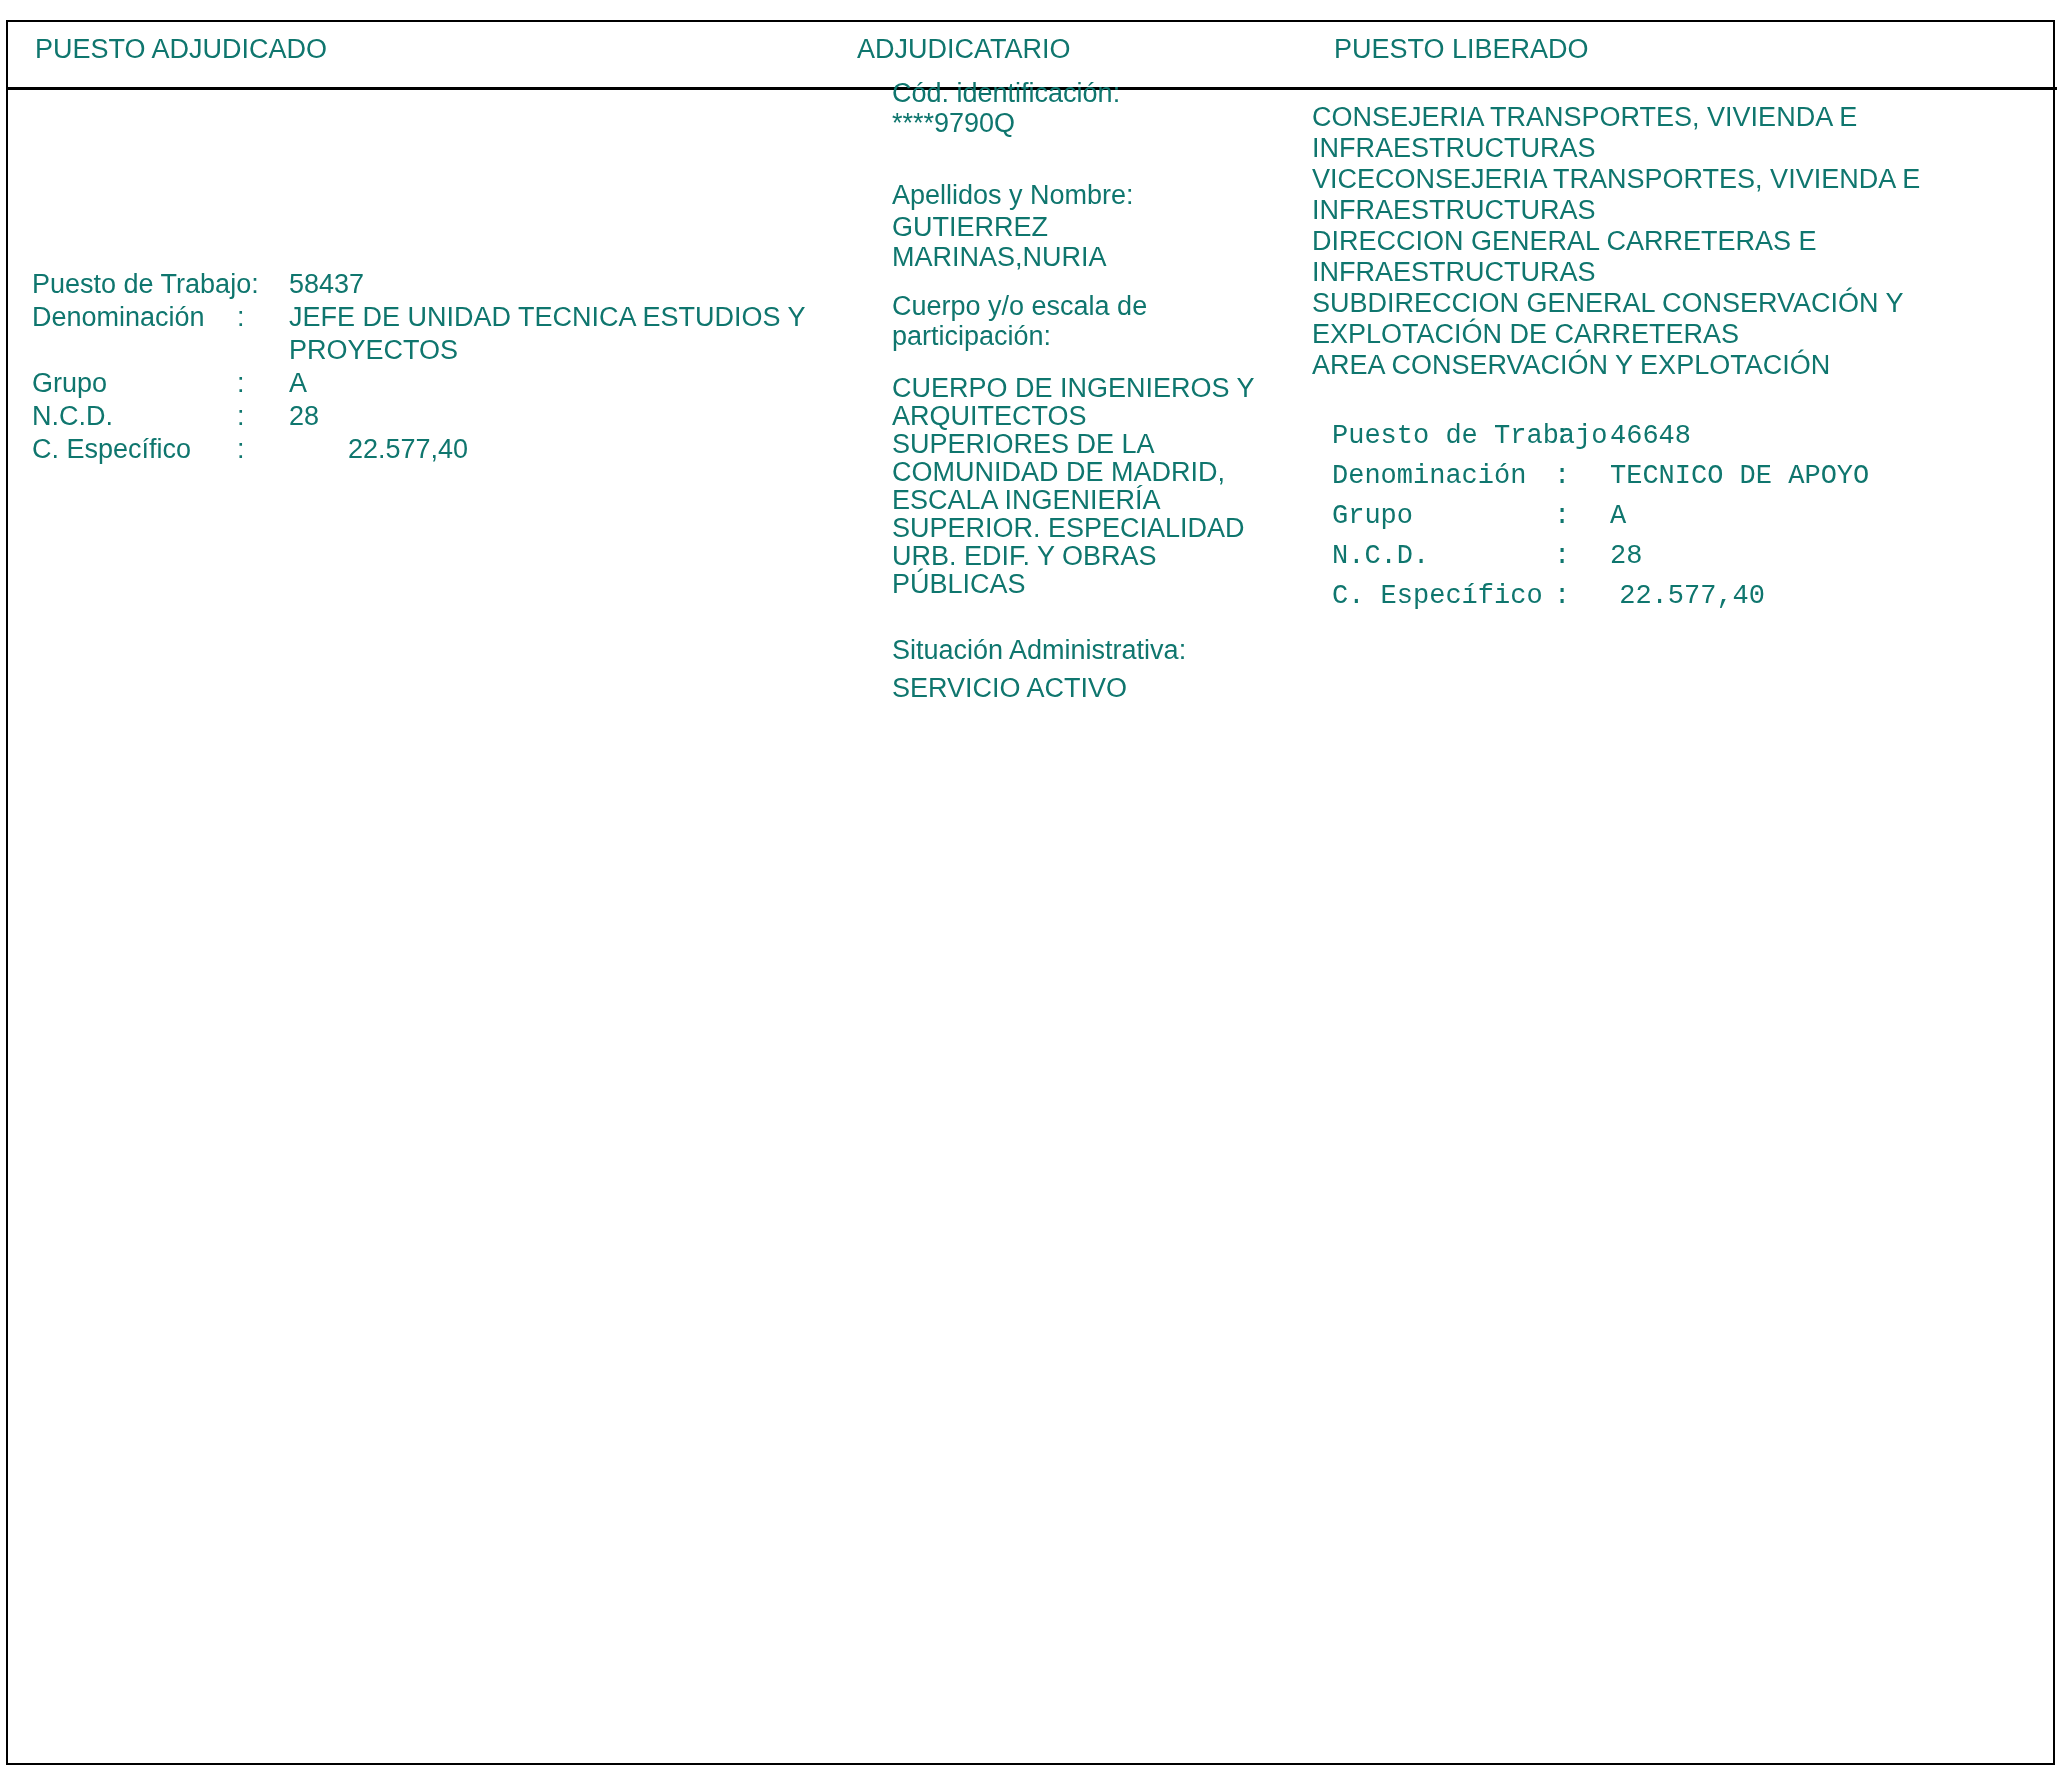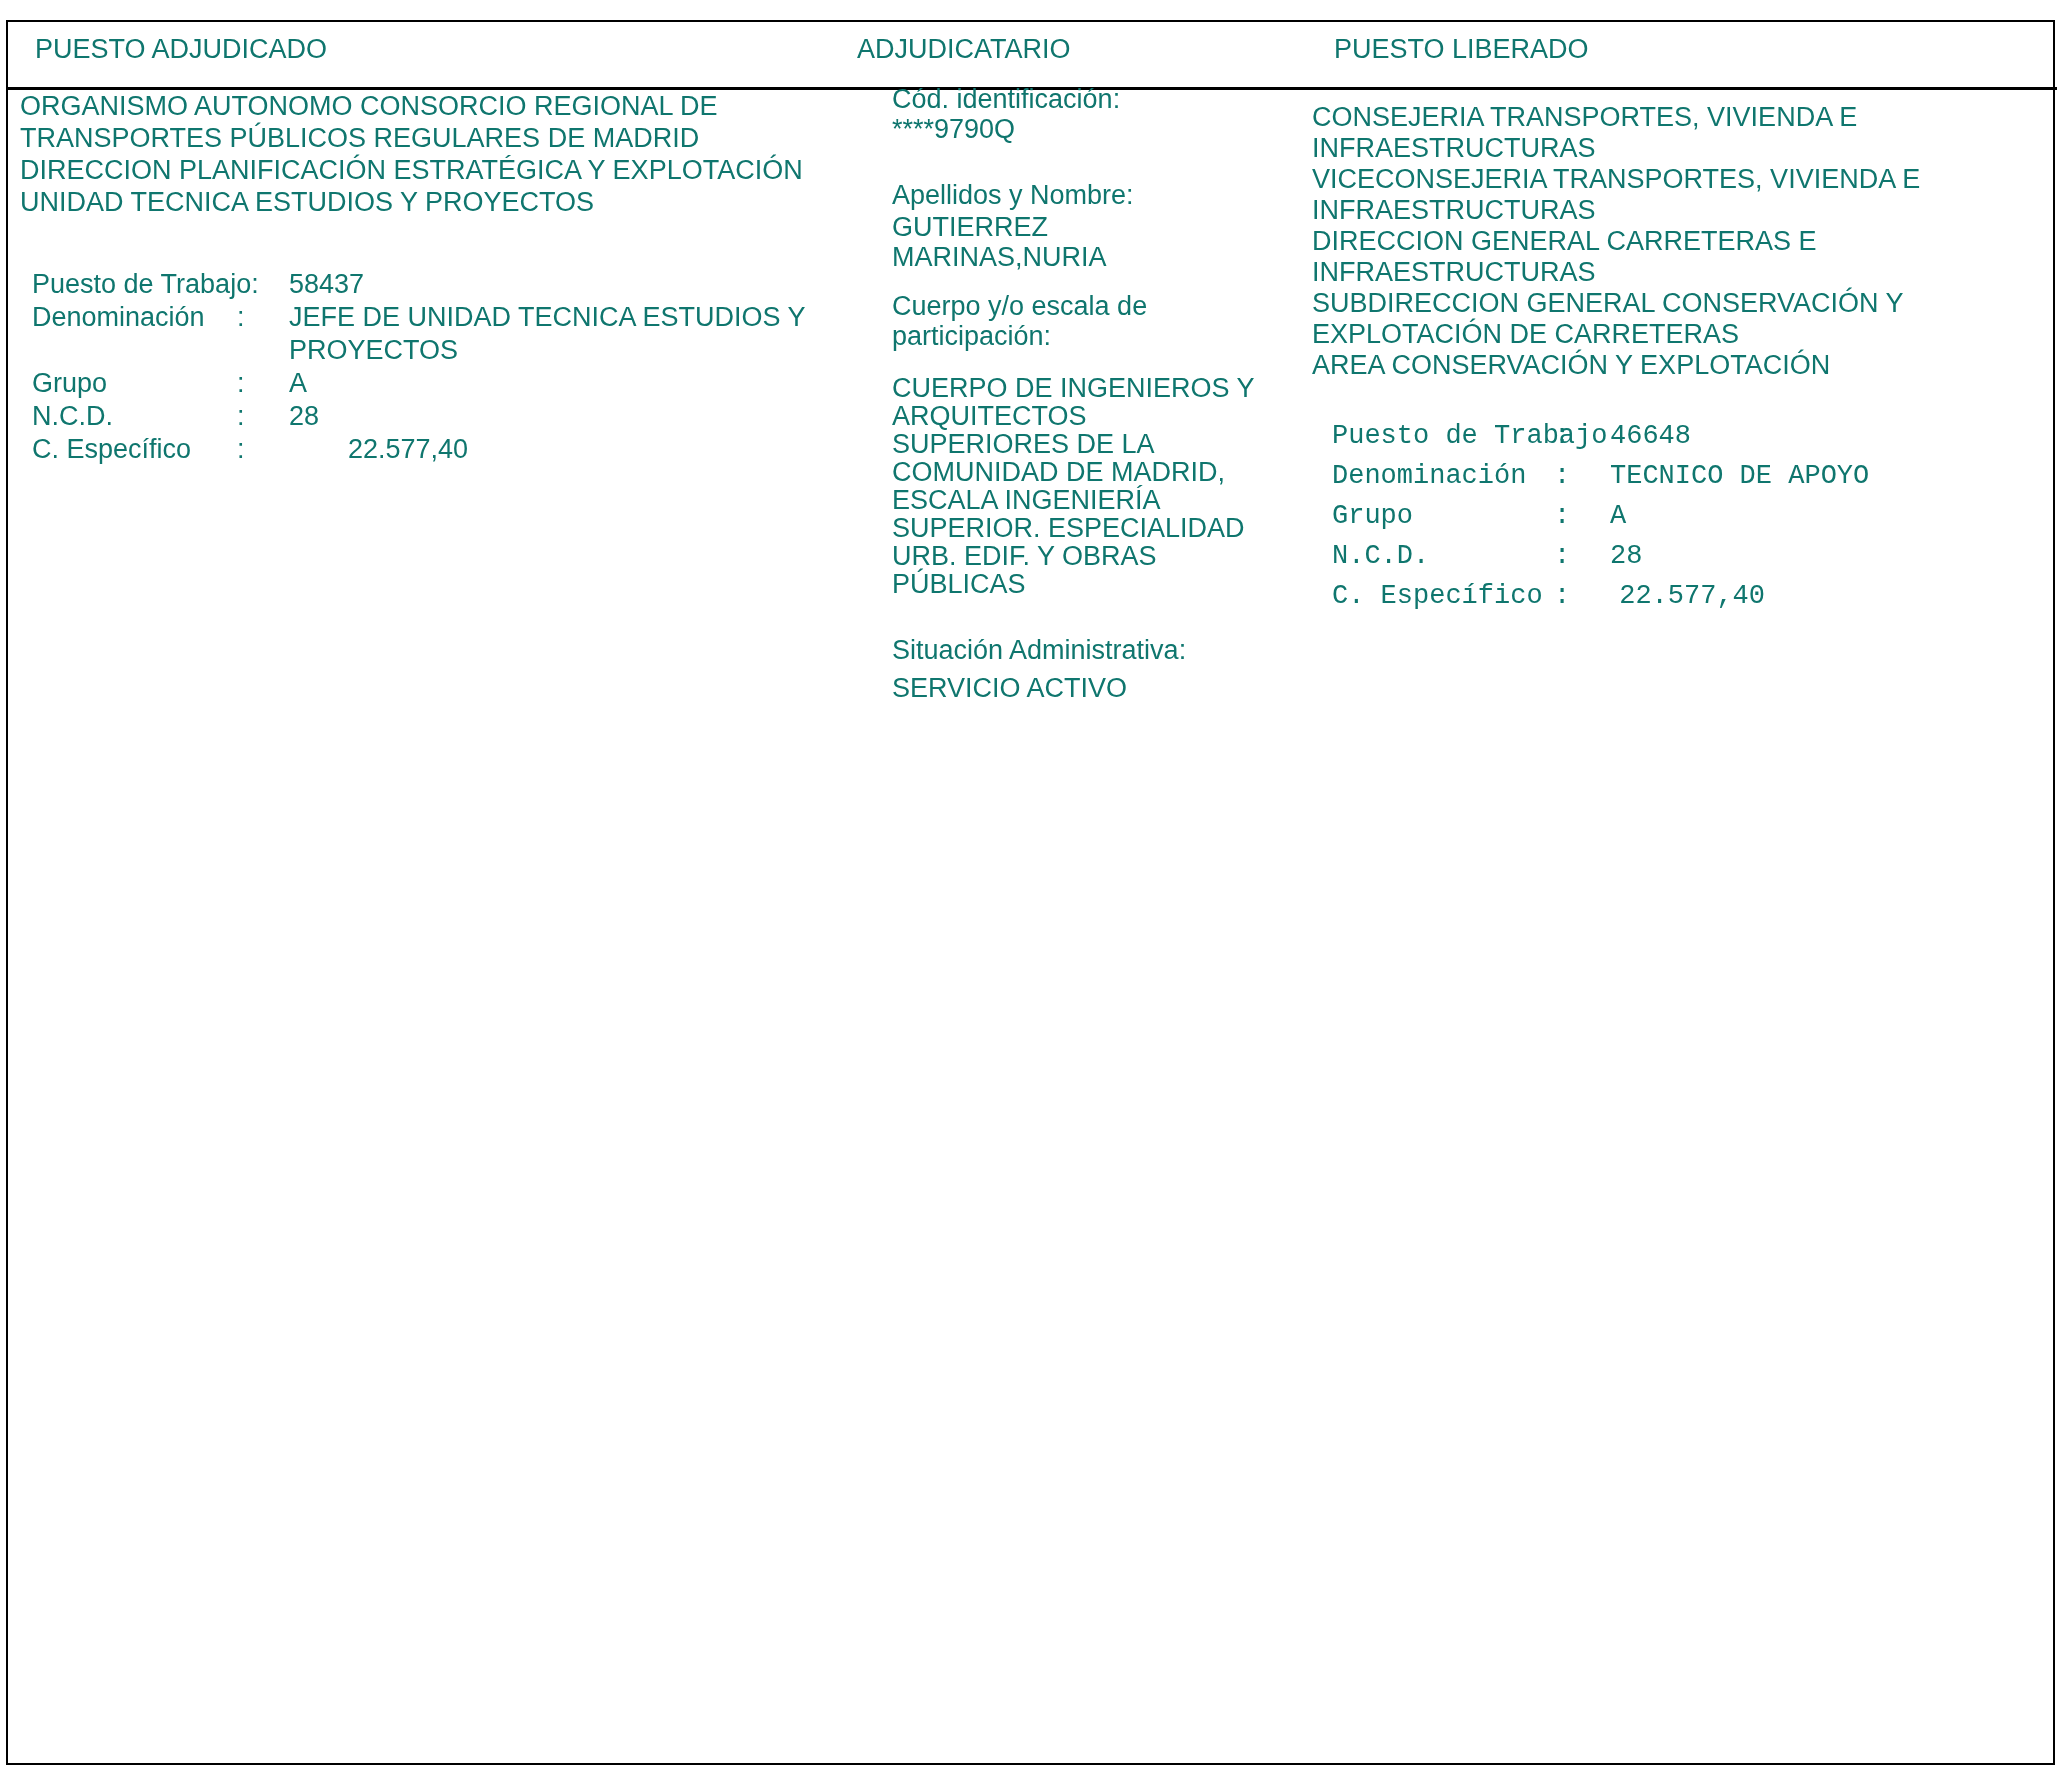--- a/index.html
+++ b/index.html
@@ -93,44 +93,40 @@
 
   .c2block {
     position: absolute;
     left: 892px;
     width: 411px;
     font-size: 27px;
     line-height: 29.5px;
   }
   .c2block .lbl { white-space: pre-line; }
   .c2block .val { white-space: pre-line; }
-  .c2b1 { top: 85px; }
+  .c2b1 { top: 79px; }
   .c2b2 { top: 181px; }
   .c2b2 .val { margin-top: 2.8px; }
   .c2b3 { top: 292px; }
   .c2b3 .val { margin-top: 23px; line-height: 28px; }
   .c2b4 { top: 636px; }
   .c2b4 .val { margin-top: 8.3px; }
 </style>
 </head>
 <body>
 
 <div class="page">
 
   <div class="frame"></div>
   <div class="separator"></div>
 
   <div class="hdr hdr-col1">PUESTO ADJUDICADO</div>
   <div class="hdr hdr-col2">ADJUDICATARIO</div>
   <div class="hdr hdr-col3">PUESTO LIBERADO</div>
 
-  <div class="org-block col1-org">ORGANISMO AUTONOMO CONSORCIO REGIONAL DE
-TRANSPORTES PÚBLICOS REGULARES DE MADRID
-DIRECCION PLANIFICACIÓN ESTRATÉGICA Y EXPLOTACIÓN
-UNIDAD TECNICA ESTUDIOS Y PROYECTOS</div>
 
   <div class="kv kv1">
     <div class="row">
       <span class="lbl">Puesto de Trabajo:</span>
       <span class="col"></span>
       <span class="val">58437</span>
     </div>
     <div class="row">
       <span class="lbl">Denominación</span>
       <span class="col">:</span>

